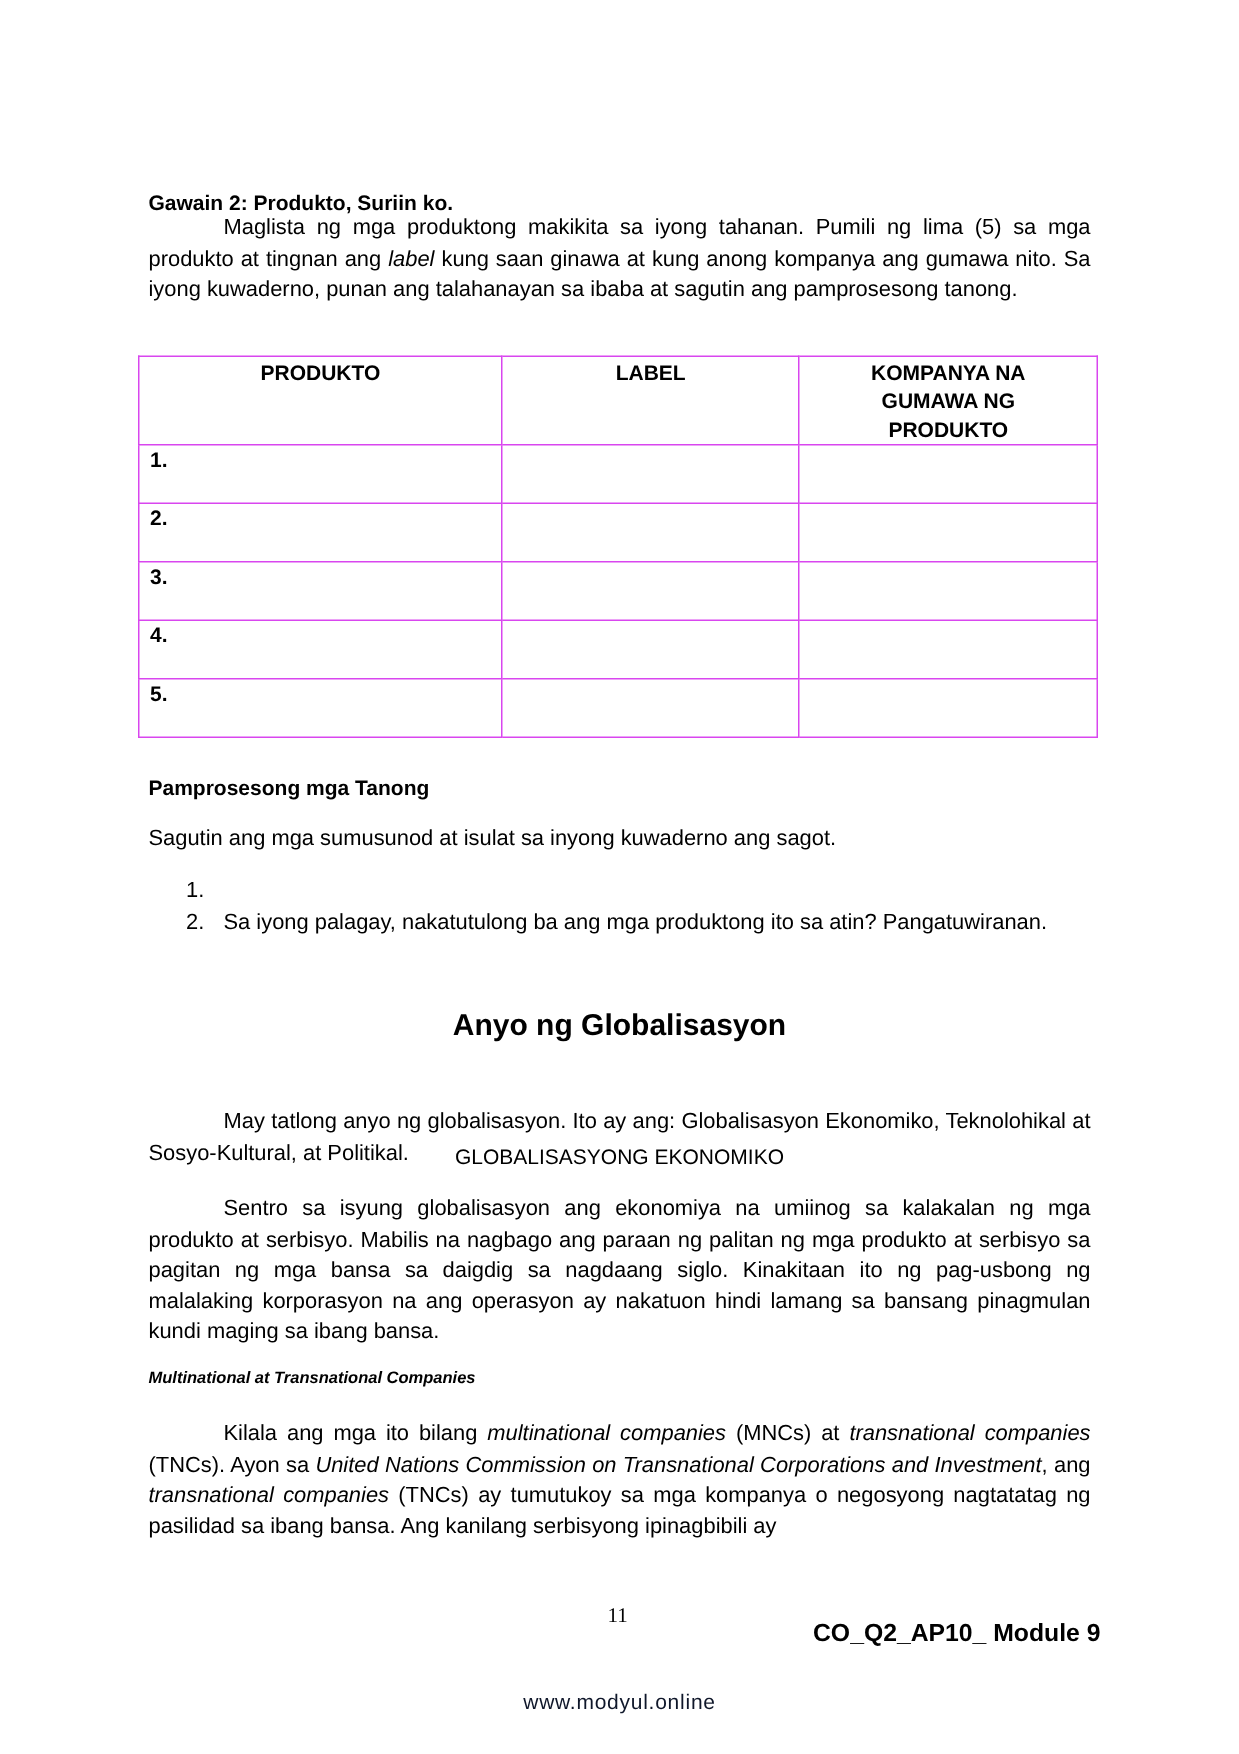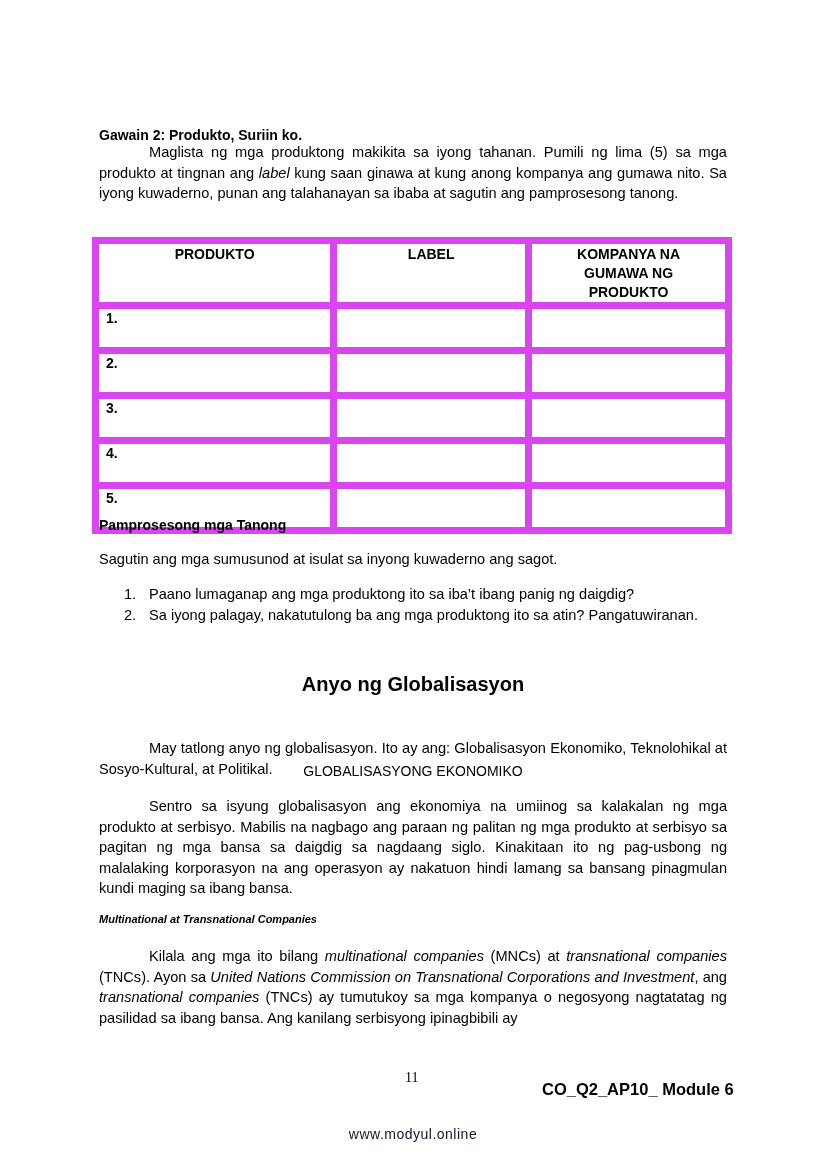--- a/index.html
+++ b/index.html
@@ -14,21 +14,21 @@
     text-align-last: left; margin: 0;
   }
   .indent { text-indent: 50px; }
   #activity-title { left: 99px; top: 127px; }
   #intro-para { left: 99px; top: 133px; width: 628px; }
   table#product-table {
     position: absolute; left: 92px; top: 237px; width: 640px;
     border-collapse: collapse; font-size: 14px;
   }
   #product-table th, #product-table td {
-    border: 7px solid #d946ef; vertical-align: top; padding: 0;
+    border: 1px solid #d946ef; vertical-align: top; padding: 0;
   }
   #product-table th {
     font-weight: bold; text-align: center; height: 56px;
     line-height: 19px; padding-top: 1px;
   }
   #product-table td { height: 37px; }
   #product-table td.num { font-weight: bold; padding-left: 7px; padding-top: 1px; }
   .col1 { width: 242px; } .col2 { width: 198px; } .col3 { width: 198px; }
   #questions-title { left: 99px; top: 517px; }
   #questions-instr { left: 99px; top: 551px; font-size: 14.6px; }
@@ -107,35 +107,34 @@
     </tr>
   </tbody>
 </table>
 
 <div id="questions-title" class="abs heading-bold">Pamprosesong mga Tanong</div>
 <div id="questions-instr" class="abs">Sagutin ang mga sumusunod at isulat sa inyong kuwaderno ang sagot.</div>
 
 <ul id="questions-list" class="abs">
   <li>
     <span class="qn"><span>1.</span></span>
-    <span>Paano lumaganap ang mga produktong ito sa iba’t ibang panig ng daigdig?</span>
   </li>
   <li>
     <span class="qn"><span>2.</span></span>
     <span>Sa iyong palagay, nakatutulong ba ang mga produktong ito sa atin? Pangatuwiranan.</span>
   </li>
 </ul>
 
 <div id="section-title" class="abs">Anyo ng Globalisasyon</div>
 
 <p id="section-intro" class="abs para indent">May tatlong anyo ng globalisasyon. Ito ay ang: Globalisasyon Ekonomiko, Teknolohikal at Sosyo-Kultural, at Politikal.</p>
 
 <div id="subsection-title" class="abs">GLOBALISASYONG EKONOMIKO</div>
 
 <p id="econ-para" class="abs para indent">Sentro sa isyung globalisasyon ang ekonomiya na umiinog sa kalakalan ng mga produkto at serbisyo. Mabilis na nagbago ang paraan ng palitan ng mga produkto at serbisyo sa pagitan ng mga bansa sa daigdig sa nagdaang siglo. Kinakitaan ito ng pag-usbong ng malalaking korporasyon na ang operasyon ay nakatuon hindi lamang sa bansang pinagmulan kundi maging sa ibang bansa.</p>
 
 <div id="mnc-title" class="abs">Multinational at Transnational Companies</div>
 
 <p id="mnc-para" class="abs para indent"><span>Kilala ang mga ito bilang </span><i>multinational companies</i><span> (MNCs) at </span><i>transnational companies</i><span> (TNCs). Ayon sa </span><i>United Nations Commission on Transnational Corporations and Investment</i><span>, ang </span><i>transnational companies</i><span> (TNCs) ay tumutukoy sa mga kompanya o negosyong nagtatatag ng pasilidad sa ibang bansa. Ang kanilang serbisyong ipinagbibili ay</span></p>
 
 <div id="page-number" class="abs">11</div>
-<div id="module-code" class="abs">CO_Q2_AP10_ Module 6</div>
+<div id="module-code" class="abs">CO_Q2_AP10_ Module 9</div>
 <div id="watermark" class="abs">www.modyul.online</div>
 
 </body></html>

